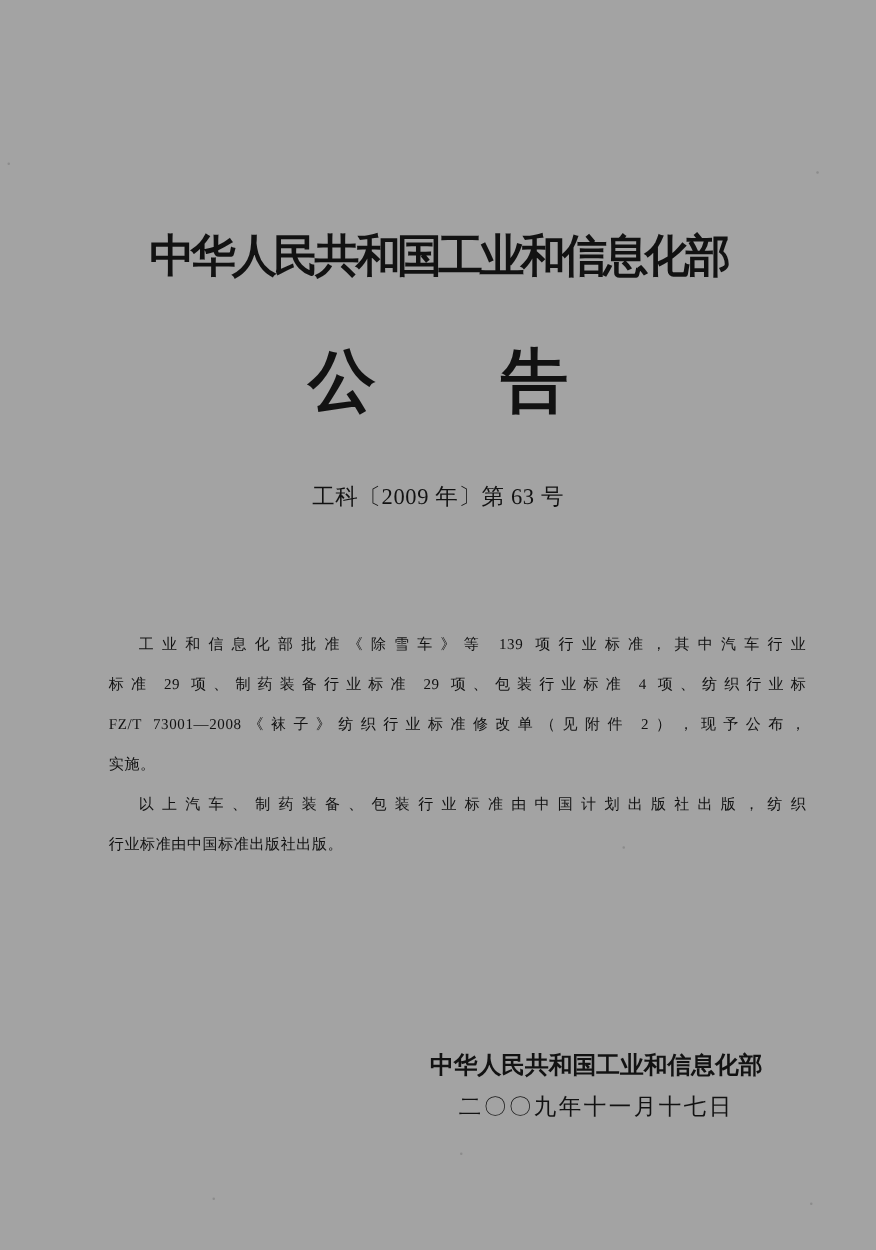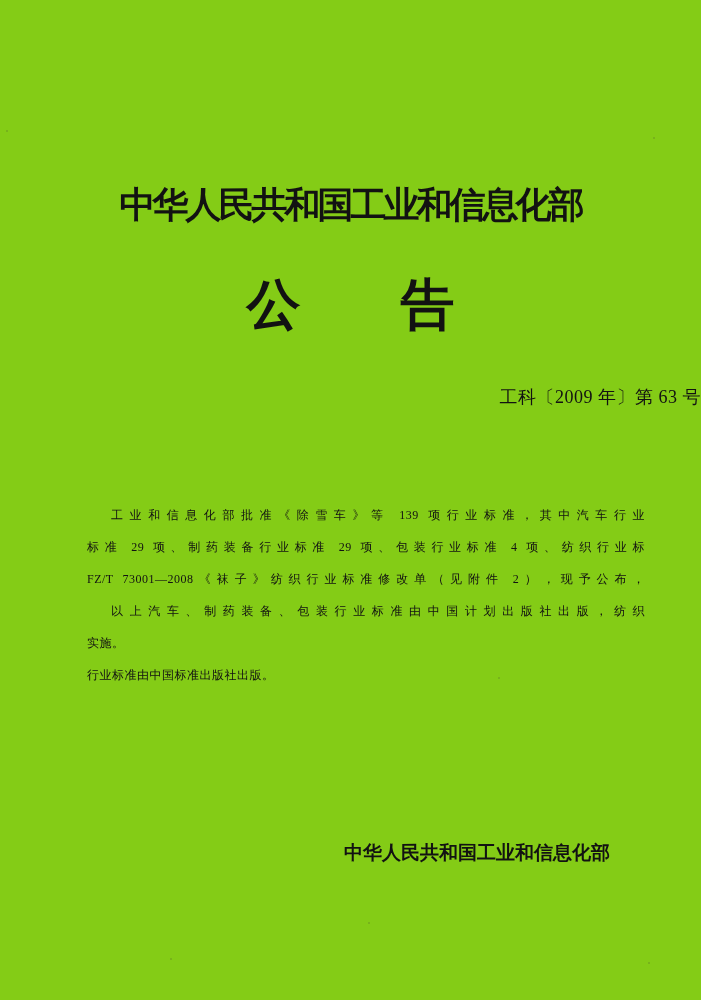--- a/index.html
+++ b/index.html
@@ -6,21 +6,21 @@
     margin: 0;
     padding: 0;
     background: #e8e8e8;
     font-family: "Liberation Serif", "DejaVu Serif", serif;
   }
   .page {
     position: relative;
     width: 701px;
     height: 1000px;
     margin: 0 auto;
-    background: #84cc16;
+    background: #a3a3a3;
     color: #121212;
     overflow: hidden;
   }
   .issuer {
     position: absolute;
     top: 181px;
     left: 0;
     width: 701px;
     margin: 0;
     text-align: center;
@@ -39,21 +39,21 @@
     gap: 100px;
     font-size: 54px;
     font-weight: bold;
     line-height: 1.1;
   }
   .doc-number {
     position: absolute;
     top: 385px;
     left: 0;
     width: 701px;
-    text-align: right;
+    text-align: center;
     font-size: 18px;
     letter-spacing: 0.5px;
   }
   .body-text {
     position: absolute;
     top: 499px;
     left: 87px;
     width: 558px;
     font-size: 12px;
   }
@@ -108,27 +108,28 @@
     <span>公</span>
     <span>告</span>
   </div>
 
   <div class="doc-number">工科〔2009 年〕第 63 号</div>
 
   <div class="body-text">
     <div class="line indent fj">工业和信息化部批准《除雪车》等 139 项行业标准，其中汽车行业</div>
     <div class="line fj">标准 29 项、制药装备行业标准 29 项、包装行业标准 4 项、纺织行业标</div>
     <div class="line fj">FZ/T 73001—2008《袜子》纺织行业标准修改单（见附件 2），现予公布，</div>
+    <div class="line">实施。</div>
     <div class="line indent fj">以上汽车、制药装备、包装行业标准由中国计划出版社出版，纺织</div>
-    <div class="line">实施。</div>
     <div class="line">行业标准由中国标准出版社出版。</div>
   </div>
 
   <div class="sign-block">
     <div class="signer">中华人民共和国工业和信息化部</div>
+    <div class="sign-date">二〇〇九年十一月十七日</div>
   </div>
 
   <div class="speck" style="left:6px;   top:130px;"></div>
   <div class="speck" style="left:653px; top:137px;"></div>
   <div class="speck" style="left:498px; top:677px;"></div>
   <div class="speck" style="left:368px; top:922px;"></div>
   <div class="speck" style="left:170px; top:958px;"></div>
   <div class="speck" style="left:648px; top:962px;"></div>
 
 </div>

